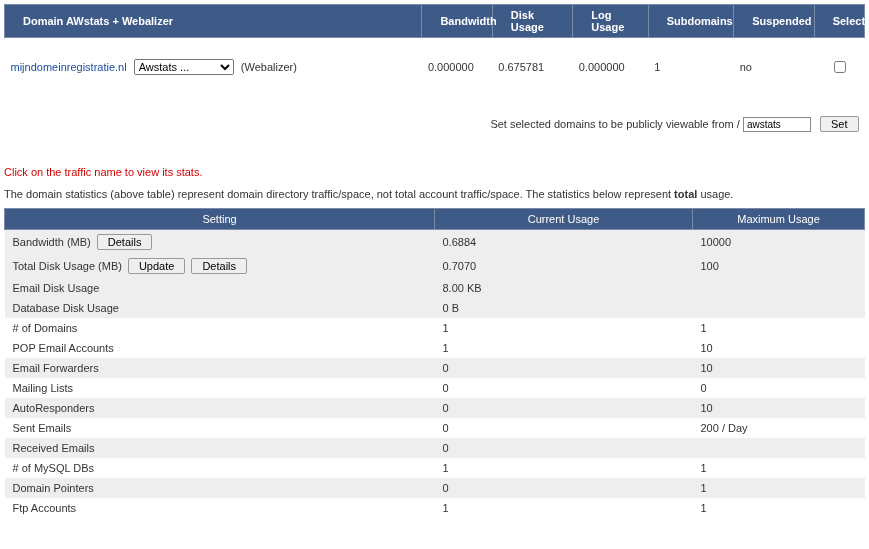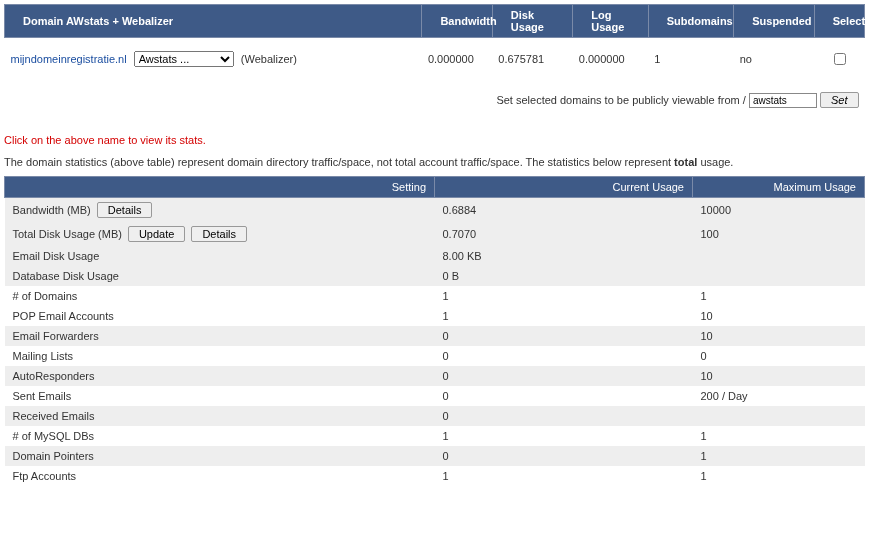--- a/index.html
+++ b/index.html
@@ -19,21 +19,21 @@
   .domain-table th {
     background: #3e5a87;
     color: #fff;
     font-weight: bold;
     text-align: left;
     padding: 4px 18px;
     border: 1px solid #7a8aa8;
     font-size: 11px;
   }
   .domain-table td {
-    padding: 12px 6px;
+    padding: 20px 6px;
     background: #fff;
     color: #333;
     font-size: 11px;
     vertical-align: middle;
   }
   .domain-link {
     color: #1b4ea0;
     text-decoration: none;
     cursor: pointer;
   }
@@ -70,21 +70,21 @@
     margin: 14px 0 10px 0;
   }
   .desc {
     margin: 0 0 8px 0;
     color: #333;
   }
   .stats-table th {
     background: #3e5a87;
     color: #fff;
     font-weight: normal;
-    text-align: right;
+    text-align: center;
     padding: 4px 8px;
     border: 1px solid #7a8aa8;
     font-size: 11px;
   }
   .stats-table td {
     padding: 4px 8px;
     font-size: 11px;
     border: 0;
     color: #333;
   }
@@ -135,27 +135,27 @@
     <td>1</td>
     <td>no</td>
     <td style="text-align:center;">
       <input type="checkbox" class="chk" style="">
     </td>
   </tr>
   <tr>
     <td colspan="7" class="footer-bar">
       <span>Set selected domains to be publicly viewable from /</span>
       <input type="text" value="awstats" style="">
-      <button class="btn" style="margin-left:0;font-style:italic;">Set</button>
+      <button class="btn" style="margin-left:6px;">Set</button>
     </td>
   </tr>
 </tbody>
   </table>
 
-<p class="warn">Click on the above name to view its stats.</p>
+<p class="warn">Click on the traffic name to view its stats.</p>
 
 <p class="desc">
   <span>The domain statistics (above table) represent domain directory traffic/space, not total account traffic/space. The statistics below represent </span><b>total</b><span> usage.</span>
 </p>
 
 <table class="stats-table">
   <colgroup>
     <col class="col-setting">
       <col class="col-cur">
       <col class="col-max">

